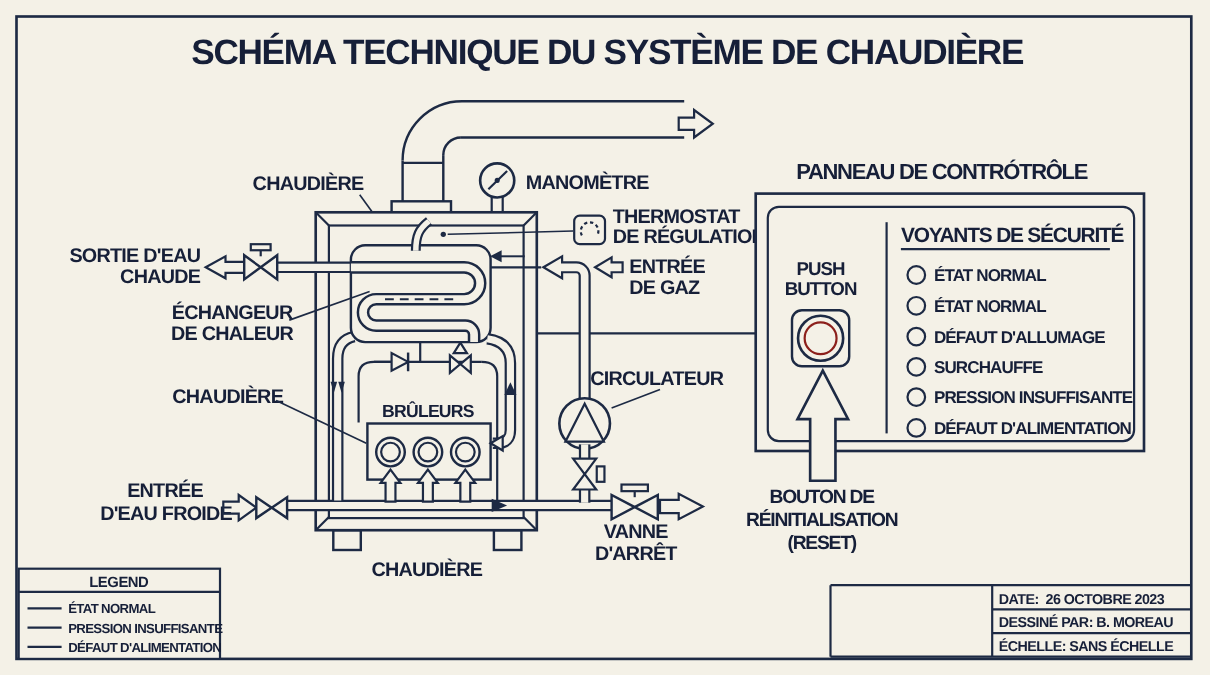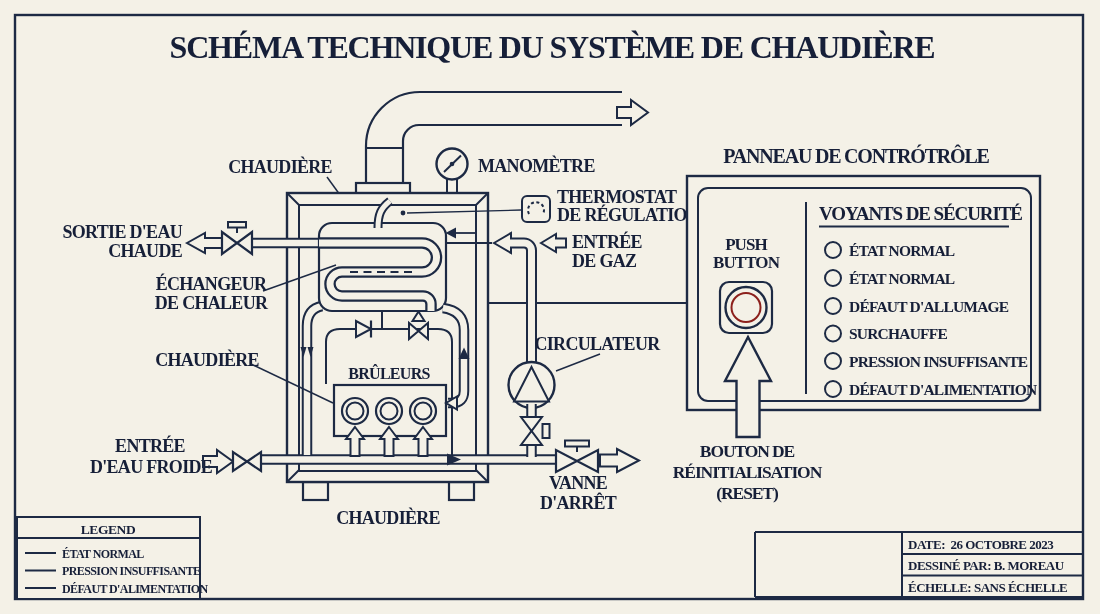--- a/index.html
+++ b/index.html
@@ -1,17 +1,17 @@
 <!DOCTYPE html>
 <html><head>
 <meta charset="utf-8">
 <style>
   html,body{margin:0;padding:0;background:#888;}
   .stage{width:1100px;height:614px;position:relative;background:#f4f1e7;overflow:hidden;
-         font-family:Liberation Serif, serif;}
+         font-family:Liberation Sans, sans-serif;}
   svg{position:absolute;left:0;top:0;}
   svg text{fill:#161f38;font-weight:bold;white-space:pre;letter-spacing:-0.7px;}
   .t-title{font-size:32px;letter-spacing:-1.2px;}
   .t-lab{font-size:18px;}
   .t-lab-s{font-size:16px;}
   .t-ptitle{font-size:20px;letter-spacing:-1.2px;}
   .t-voy{font-size:19px;letter-spacing:-1.1px;}
   .t-ind{font-size:15.5px;letter-spacing:-0.8px;}
   .t-push{font-size:17px;letter-spacing:-0.9px;}
   .t-reset{font-size:17.5px;letter-spacing:-1.1px;}

